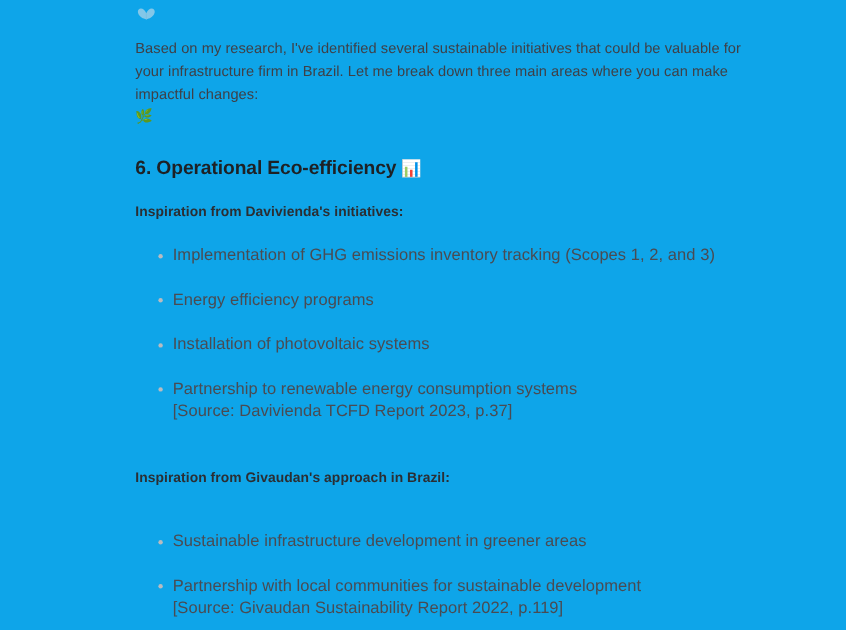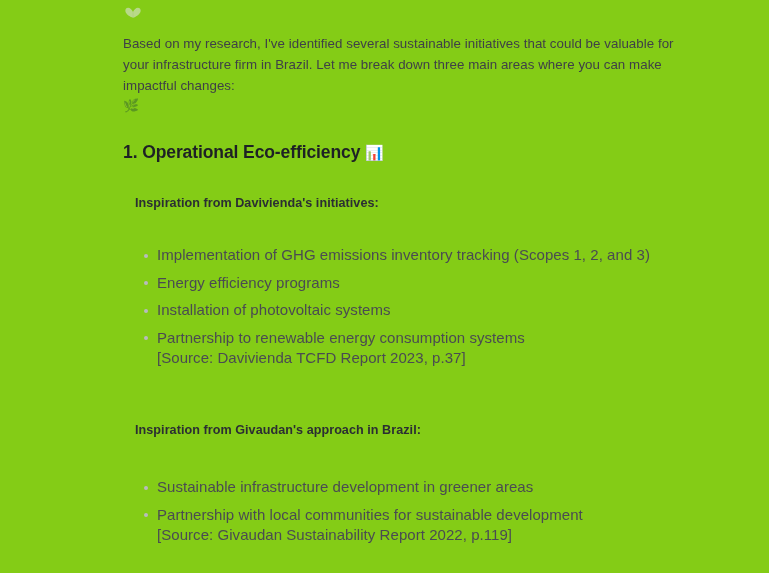--- a/index.html
+++ b/index.html
@@ -10,21 +10,21 @@
     width: 769px;
     height: 573px;
     background: #ffffff;
     font-family: "Liberation Sans", sans-serif;
     overflow: hidden;
   }
   .page {
     position: relative;
     width: 769px;
     height: 573px;
-    background: #84cc16;
+    background: #0ea5e9;
   }
   .content {
     position: absolute;
     left: 123px;
     top: 0;
     width: 580px;
   }
   .avatar-icon {
     width: 20px;
     height: 20px;
@@ -58,21 +58,21 @@
   }
   .heading-emoji {
     font-size: 15px;
     letter-spacing: 0;
   }
   .inspiration-line {
     font-size: 12.6px;
     font-weight: bold;
     color: #2b2e33;
     letter-spacing: 0.05px;
-    margin: 12px;
+    margin: 0;
     line-height: 18px;
   }
   ul.bullets {
     list-style: none;
     margin: 0;
     padding: 0;
   }
   ul.bullets li {
     position: relative;
     padding-left: 34px;
@@ -95,41 +95,41 @@
     display: block;
     line-height: 17px;
   }
   .sp-1 { height: 25px; }
   .sp-2 { height: 17px; }
   .sp-3 { height: 20px; }
   .sp-4 { height: 26px; }
   .sp-5 { height: 17px; }
   .sp-6 { height: 20px; }
   .sp-7 { height: 25px; }
-  .li-gap { margin-top: 5px; }
+  .li-gap { margin-top: 18px; }
 </style>
 </head>
 <body>
 
 <div class="page">
   <div class="content">
 
     <span class="avatar-icon">
       <svg width="20" height="20" viewBox="0 0 24 24" xmlns="http://www.w3.org/2000/svg">
         <path d="M12 9.6c-1.4-3.3-3.6-5.2-5.9-5.2-2 0-3.3 1.4-3.3 3.5 0 3.1 3.2 6.3 6.6 7.6 1 .4 1.9.6 2.6.6.7 0 1.6-.2 2.6-.6 3.4-1.3 6.6-4.5 6.6-7.6 0-2.1-1.3-3.5-3.3-3.5-2.3 0-4.5 1.9-5.9 5.2z" fill="#e3e4e8"></path>
         <path d="M12 9.4v7" stroke="#d4d6db" stroke-width="1.1" fill="none"></path>
       </svg>
     </span>
 
     <p class="intro-para">Based on my research, I've identified several sustainable initiatives that could be valuable for your infrastructure firm in Brazil. Let me break down three main areas where you can make impactful changes:</p>
     <span class="leaf-emoji">🌿</span>
 
     <div class="sp-1"></div>
     <h2 class="section-heading">
-      <span>1. Operational Eco-efficiency</span>
+      <span>6. Operational Eco-efficiency</span>
       <span class="heading-emoji">📊</span>
     </h2>
 
     <div class="sp-2"></div>
     <p class="inspiration-line">Inspiration from Davivienda's initiatives:</p>
 
     <div class="sp-3"></div>
     <ul class="bullets">
       <li>
         <span>Implementation of GHG emissions inventory tracking (Scopes 1, 2, and 3)</span>

